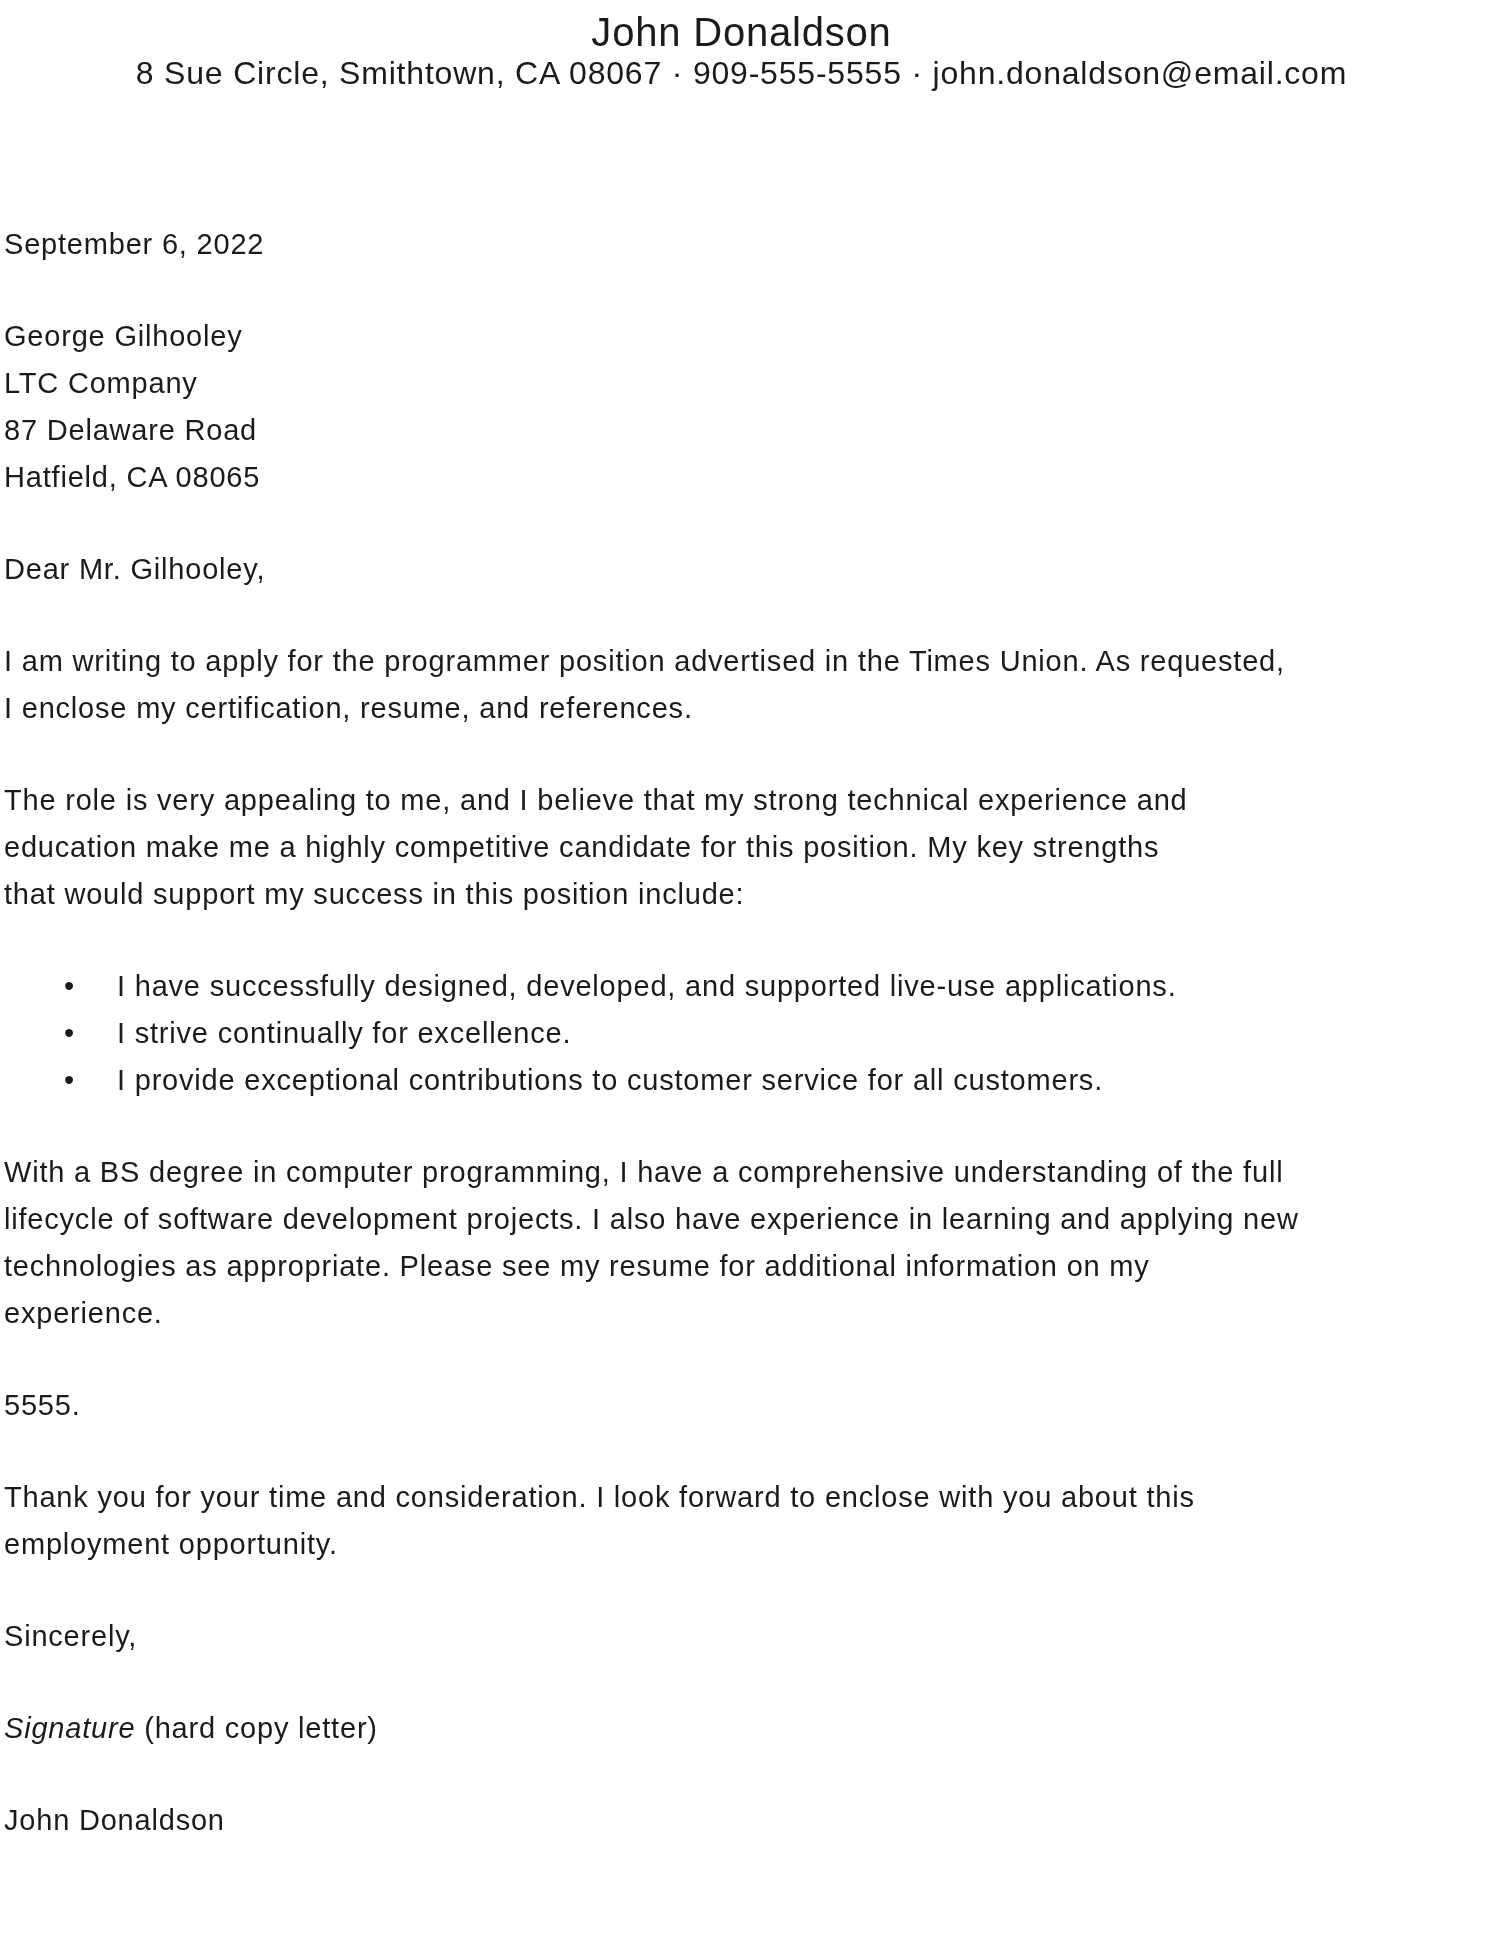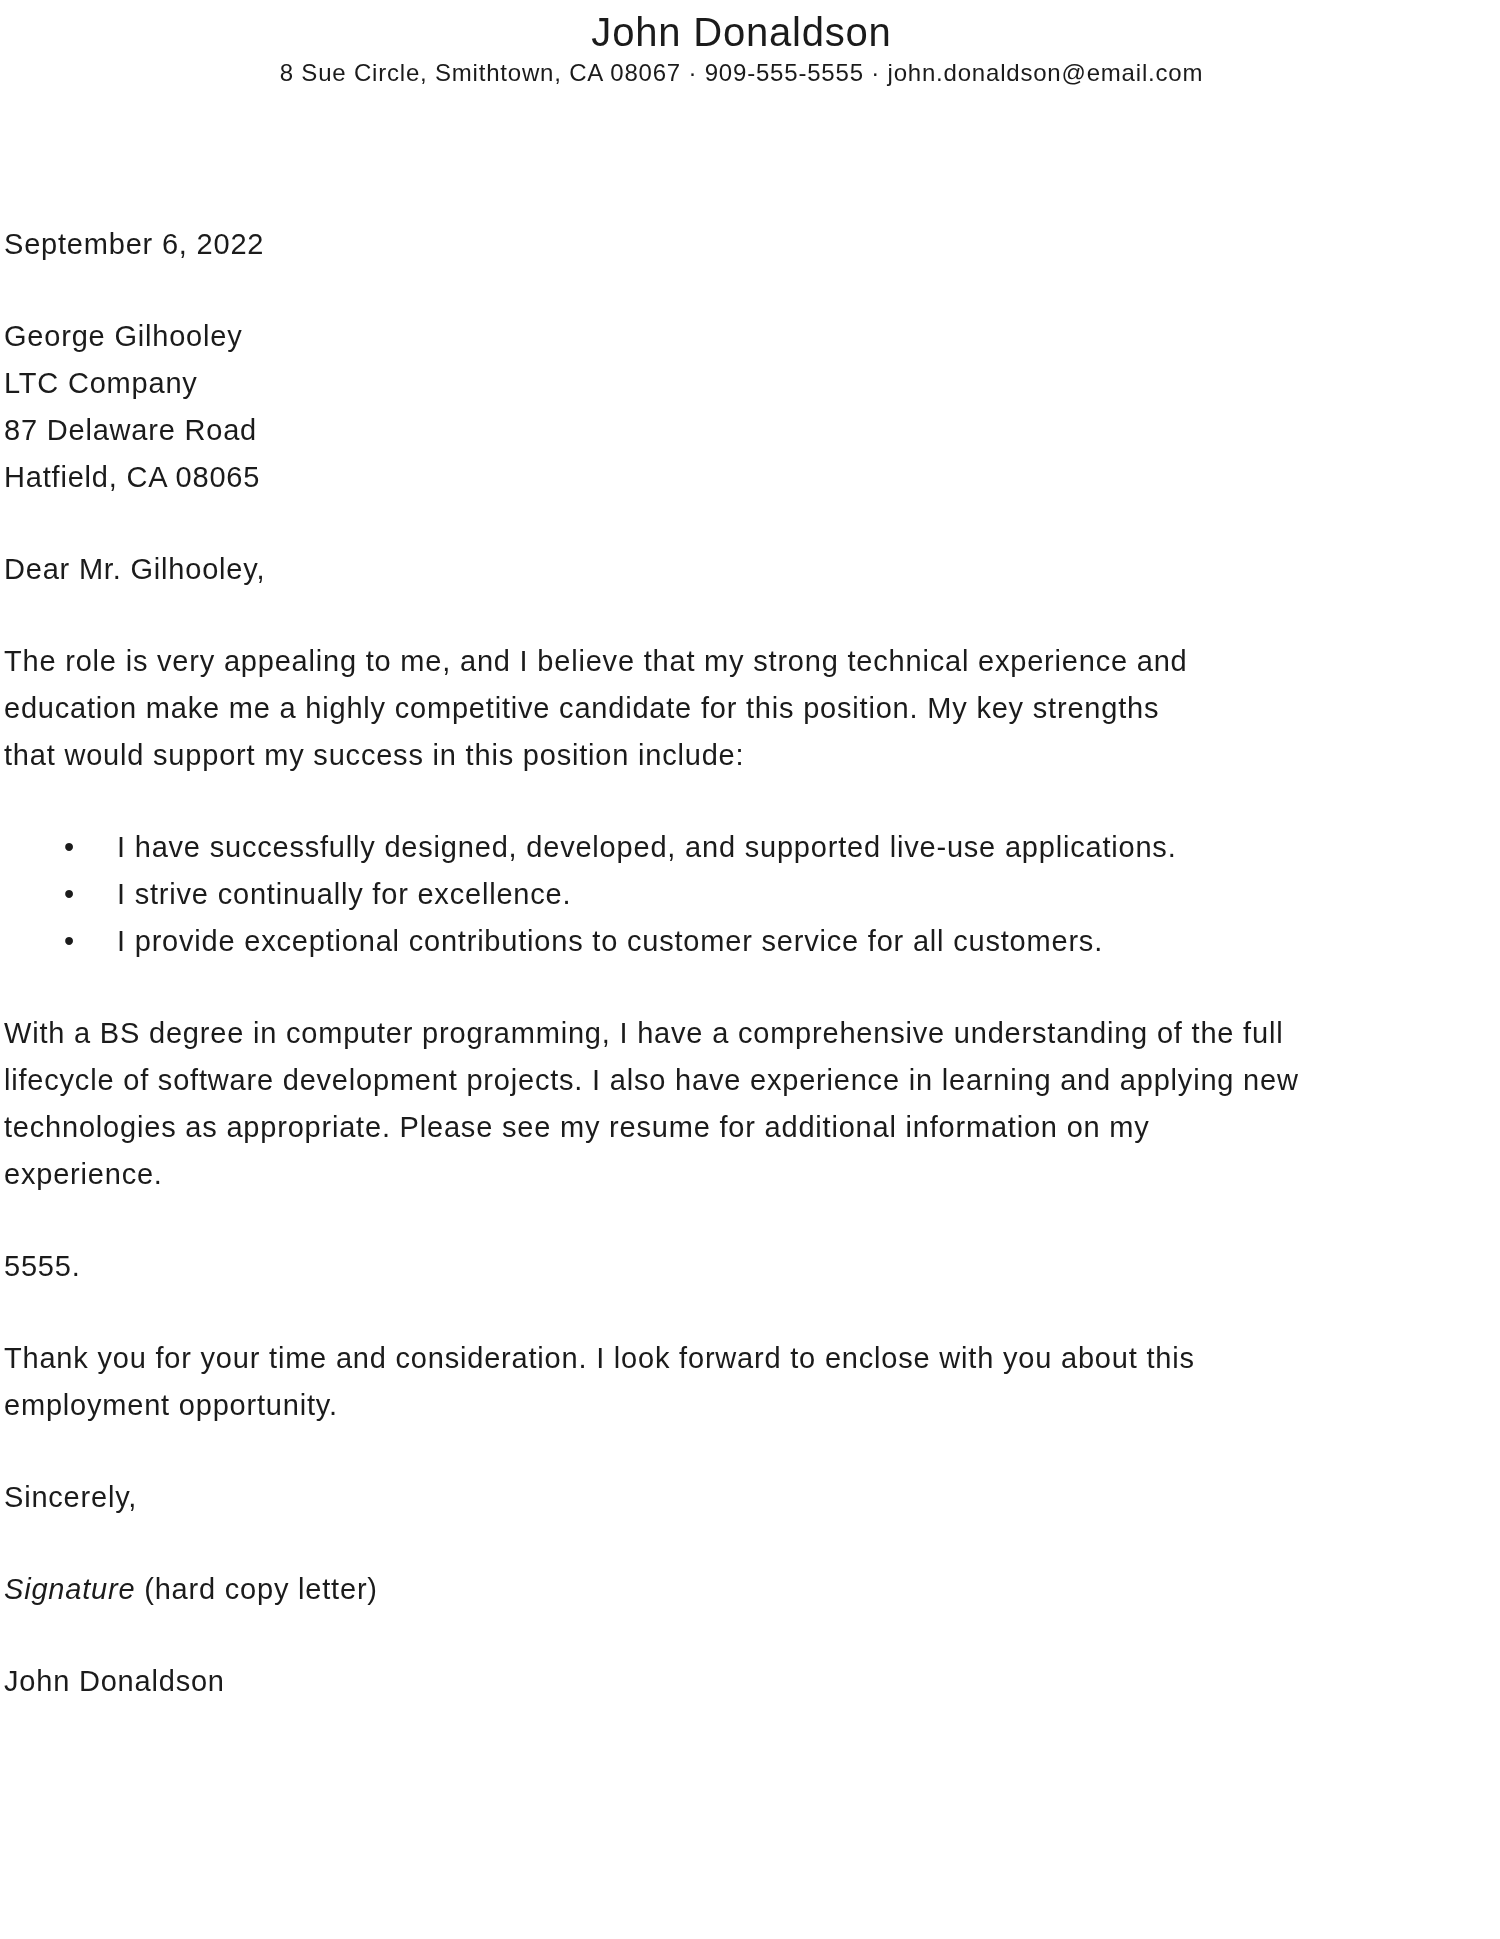--- a/index.html
+++ b/index.html
@@ -20,21 +20,21 @@
     letter-spacing: 0.05em;
   }
   .sender-name {
     margin: 0;
     font-size: 40px;
     line-height: 52px;
     font-weight: 400;
     text-align: center;
   }
   .sender-contact {
-    font-size: 24px;
+    font-size: 32px;
     line-height: 30px;
     text-align: center;
   }
   .body-text {
     font-size: 29px;
     line-height: 47px;
   }
   .date-line {
     margin-top: 133px;
   }
@@ -79,20 +79,24 @@
 
     <div class="blk">
       <span class="ln">George Gilhooley</span>
       <span class="ln">LTC Company</span>
       <span class="ln">87 Delaware Road</span>
       <span class="ln">Hatfield, CA 08065</span>
     </div>
 
     <div class="blk">Dear Mr. Gilhooley,</div>
 
+    <div class="blk">
+      <span class="ln">I am writing to apply for the programmer position advertised in the Times Union. As requested,</span>
+      <span class="ln">I enclose my certification, resume, and references.</span>
+    </div>
 
     <div class="blk">
       <span class="ln">The role is very appealing to me, and I believe that my strong technical experience and</span>
       <span class="ln">education make me a highly competitive candidate for this position. My key strengths</span>
       <span class="ln">that would support my success in this position include:</span>
     </div>
 
     <ul class="bullet-list">
       <li class="bullet-item">
         <span class="bullet-marker">•</span>

